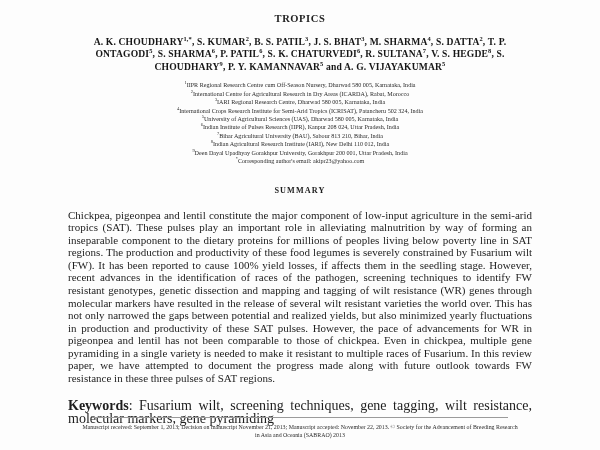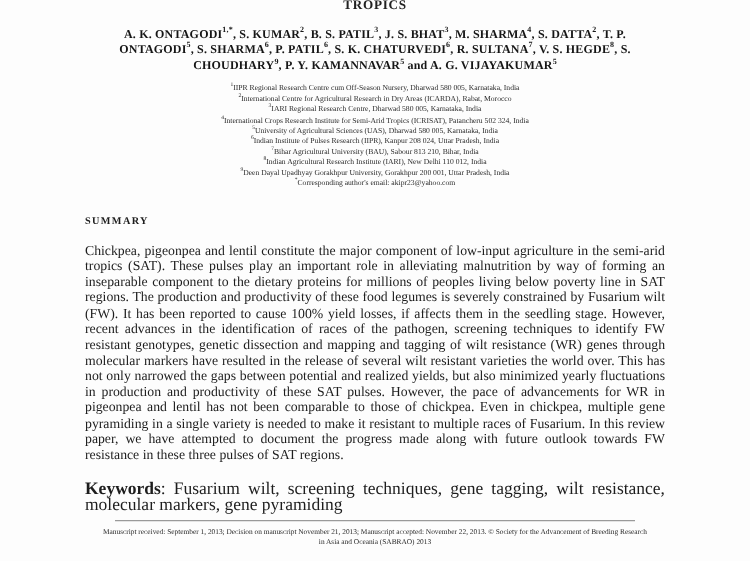--- a/index.html
+++ b/index.html
@@ -12,21 +12,21 @@
     height: 450px;
     overflow: hidden;
     font-family: "Liberation Serif", "DejaVu Serif", serif;
     color: #1b1b1b;
     position: relative;
   }
   .page {
     width: 600px;
     height: 450px;
     box-sizing: border-box;
-    padding: 0 68px;
+    padding: 14px 68px;
     position: relative;
     
     background: #fdfdfd;
   }
   
   .title-block {
     text-align: center;
     margin-top: -1px;
   }
   .title-line {
@@ -72,20 +72,21 @@
     line-height: 8.45px;
     color: #2a2a2a;
   }
   .corresponding sup {
     font-size: 4.4px;
     vertical-align: super;
     line-height: 0;
   }
   
   .summary-heading {
+    text-align: center;
     font-size: 8.2px;
     font-weight: bold;
     letter-spacing: 1.1px;
     margin-top: 20px;
     color: #1d1d1d;
   }
   
   .abstract {
     font-size: 11px;
     line-height: 12.55px;
@@ -128,21 +129,21 @@
 </head>
 <body>
 
 <div class="page">
 
   <div class="title-block">
     <div class="title-line">TROPICS</div>
   </div>
 
   <div class="authors">
-    <span>A. K. ONTAGODI</span><sup>1,*</sup><span>, S. KUMAR</span><sup>2</sup><span>, B. S. PATIL</span><sup>3</sup><span>, J. S. BHAT</span><sup>3</sup><span>, M. SHARMA</span><sup>4</sup><span>, S.</span>
+    <span>A. K. CHOUDHARY</span><sup>1,*</sup><span>, S. KUMAR</span><sup>2</sup><span>, B. S. PATIL</span><sup>3</sup><span>, J. S. BHAT</span><sup>3</sup><span>, M. SHARMA</span><sup>4</sup><span>, S.</span>
     <span>DATTA</span><sup>2</sup><span>, T. P. ONTAGODI</span><sup>5</sup><span>, S. SHARMA</span><sup>6</sup><span>, P. PATIL</span><sup>6</sup><span>, S. K. CHATURVEDI</span><sup>6</sup><span>, R.</span>
     <span>SULTANA</span><sup>7</sup><span>, V. S. HEGDE</span><sup>8</sup><span>, S. CHOUDHARY</span><sup>9</sup><span>, P. Y. KAMANNAVAR</span><sup>5</sup><span> and A. G.</span>
     <span>VIJAYAKUMAR</span><sup>5</sup>
   </div>
 
   <div class="affiliations">
     <div class="aff-line"><sup>1</sup><span>IIPR Regional Research Centre cum Off-Season Nursery, Dharwad 580 005, Karnataka, India</span></div>
     <div class="aff-line"><sup>2</sup><span>International Centre for Agricultural Research in Dry Areas (ICARDA), Rabat, Morocco</span></div>
     <div class="aff-line"><sup>3</sup><span>IARI Regional Research Centre, Dharwad 580 005, Karnataka, India</span></div>
     <div class="aff-line"><sup>4</sup><span>International Crops Research Institute for Semi-Arid Tropics (ICRISAT), Patancheru 502 324, India</span></div>

